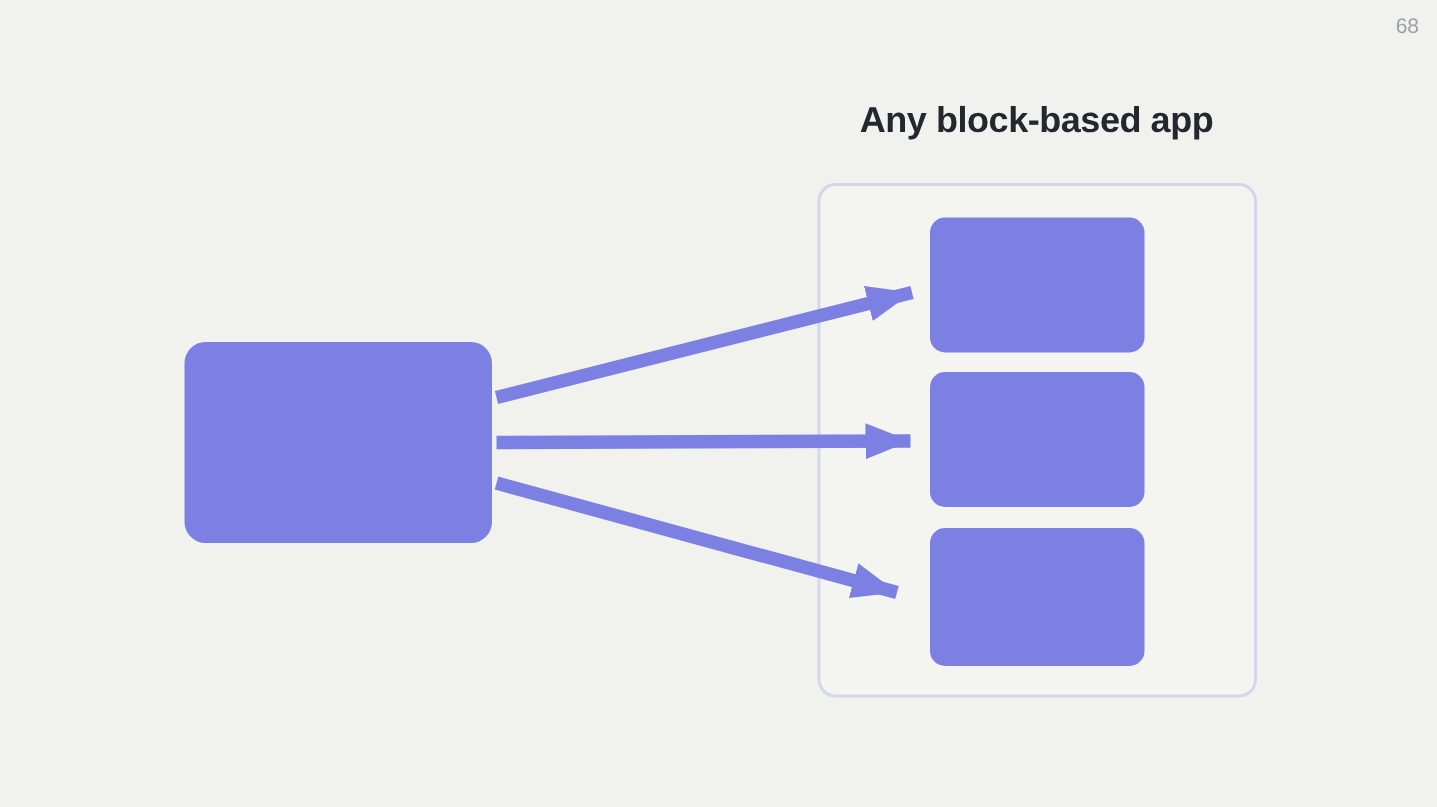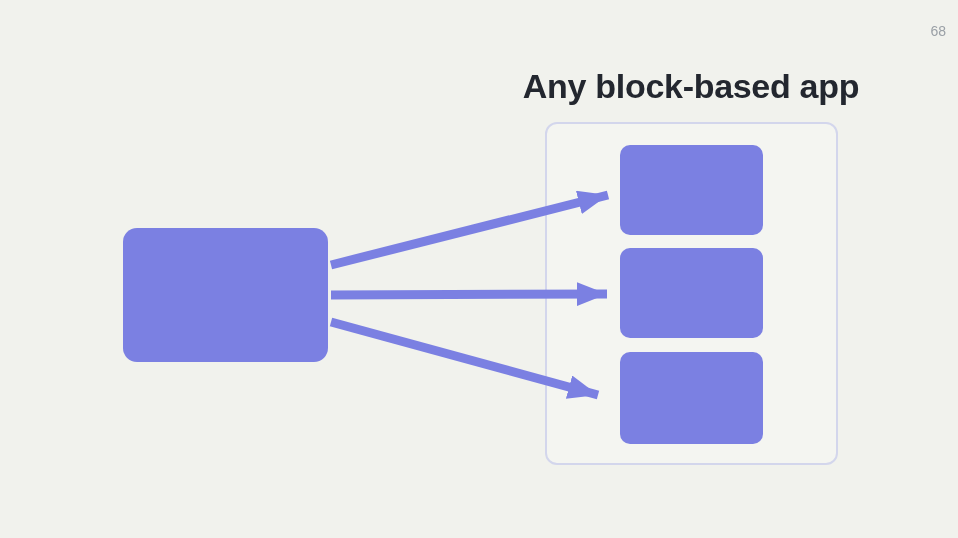--- a/index.html
+++ b/index.html
@@ -15,21 +15,21 @@
     font-family: "Liberation Sans", "DejaVu Sans", sans-serif;
     overflow: hidden;
   }
   .slide {
     position: relative;
     width: 958px; height: 538px;
     background: var(--background);
   }
   .page-number {
     position: absolute;
-    top: 23px; right: 12px;
+    top: 9px; right: 12px;
     font-size: 14px;
     color: var(--page-number-text);
   }
   .source-label {
     position: absolute;
     left: 225px; top: 176px;
     transform: translateX(-50%);
     white-space: nowrap;
     font-size: 31px;
     font-weight: 600;
@@ -41,21 +41,21 @@
     left: 123px; top: 228px;
     width: 205px; height: 134px;
     background: var(--accent);
     border-radius: 14px;
   }
   .target-label {
     position: absolute;
     left: 691px; top: 67px;
     transform: translateX(-50%);
     white-space: nowrap;
-    font-size: 34px;
+    font-size: 24px;
     font-weight: 600;
     letter-spacing: -0.3px;
     color: var(--heading-text);
   }
   .target-container {
     position: absolute;
     left: 545px; top: 122px;
     width: 293px; height: 343px;
     border: 2px solid var(--container-border);
     border-radius: 12px;

